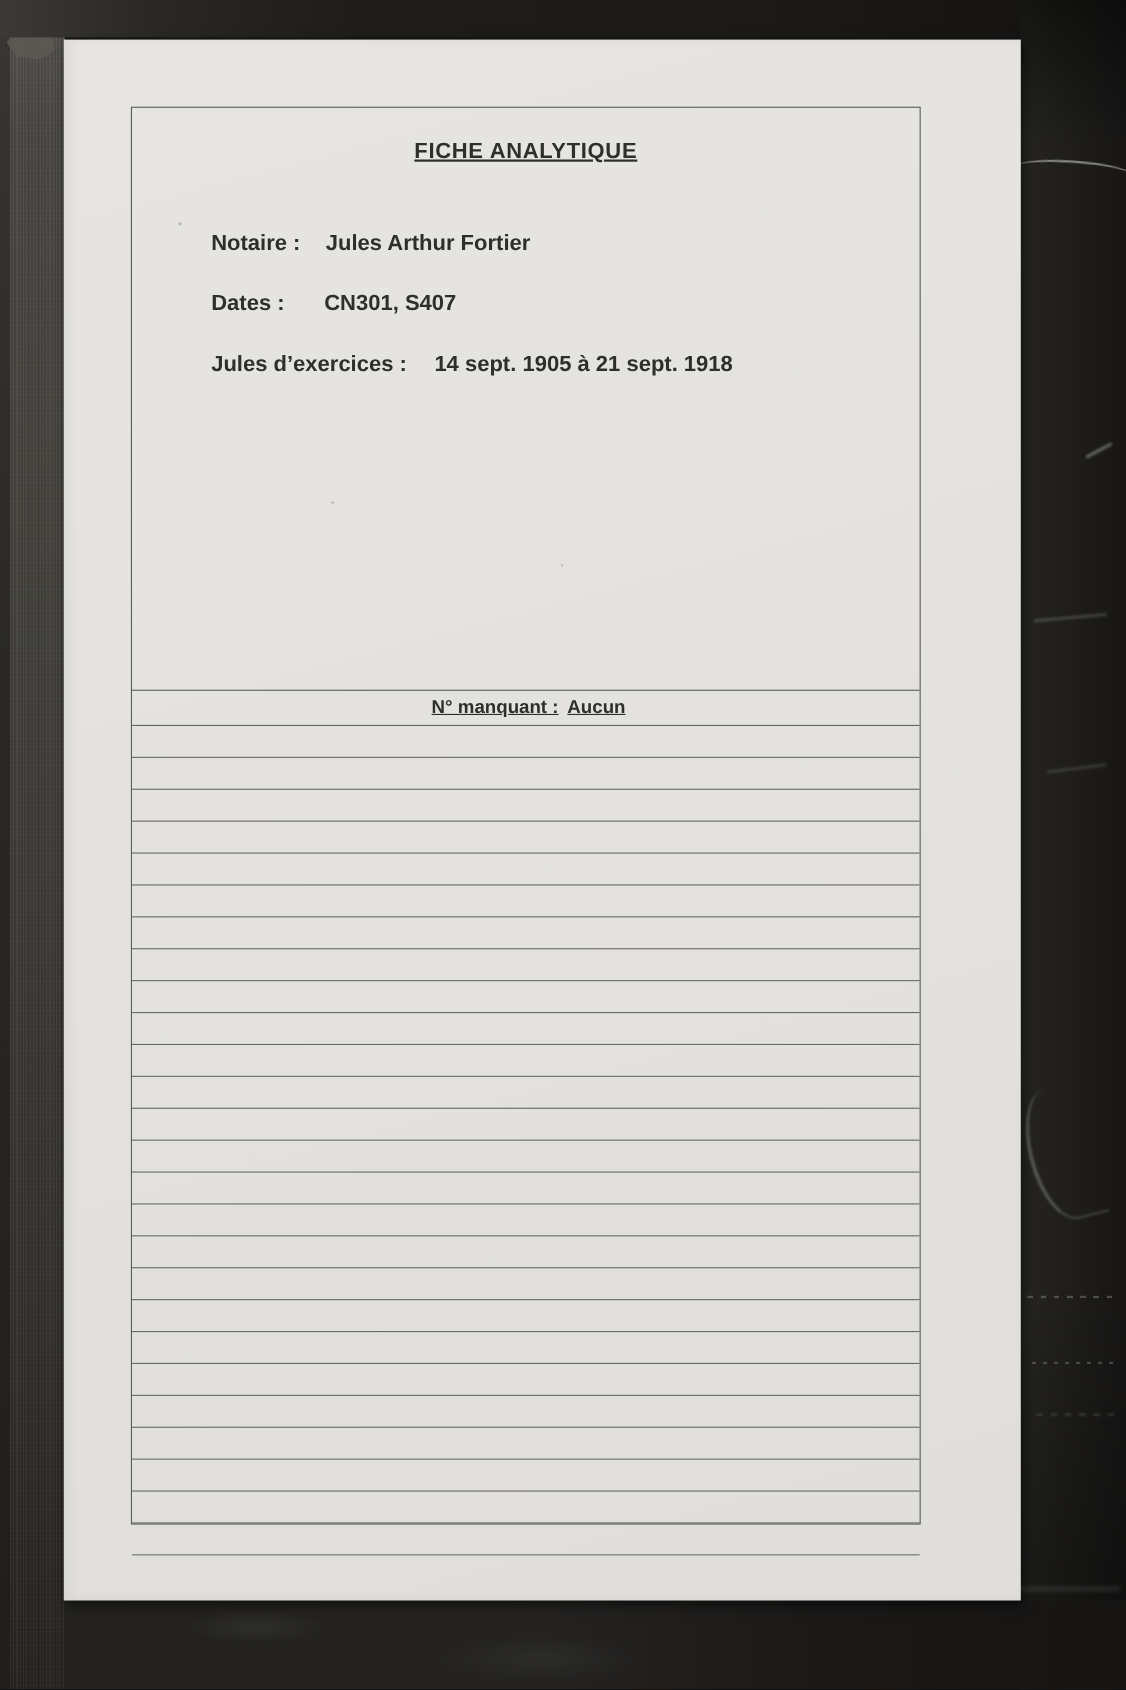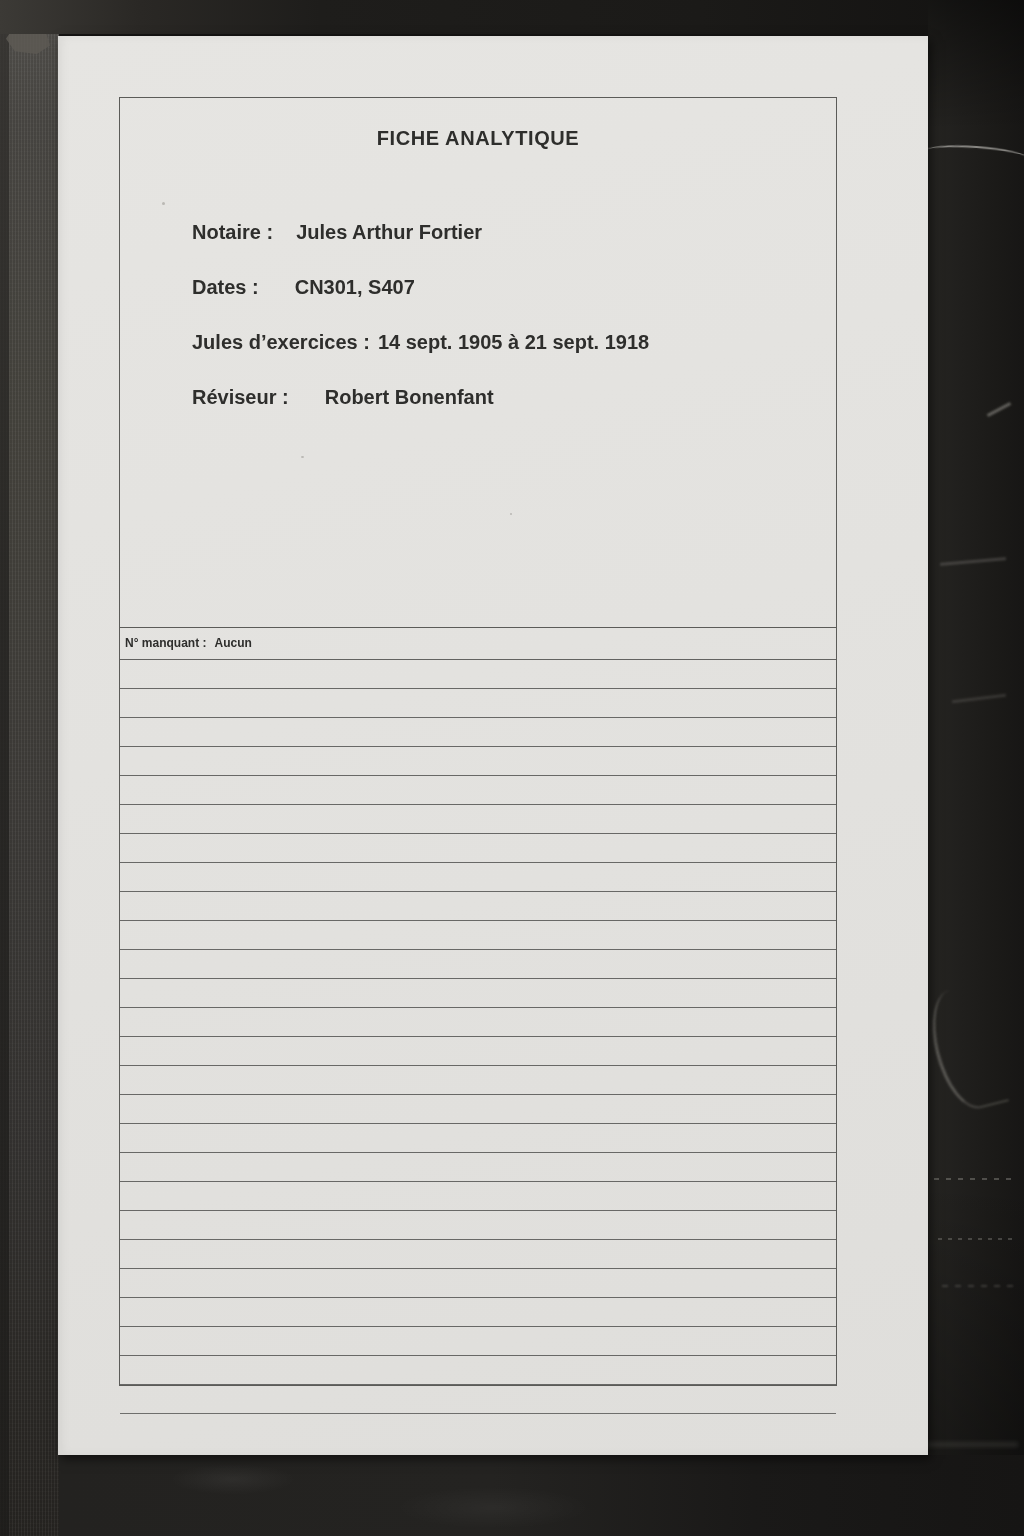--- a/index.html
+++ b/index.html
@@ -77,39 +77,39 @@
     box-shadow:3px 4px 10px rgba(0,0,0,0.55), inset 4px 0 10px rgba(0,0,0,0.05);
     color:#2d2d2b;
   }
   .speck{position:absolute;background:#8f8d88;border-radius:50%;opacity:.5;}
   .sp1{left:104px;top:166px;width:3px;height:3px;}
   .sp2{left:243px;top:420px;width:3px;height:2px;}
   .sp3{left:452px;top:477px;width:2px;height:2px;}
   
   .box{
     position:absolute;left:61px;top:61px;width:718px;height:1289px;
-    border:1px solid #5b5b58;box-sizing:border-box;
+    border:1px solid #5b5b58;box-sizing:border-box;text-decoration:underline;
   }
   .header-section{
     height:501px;box-sizing:border-box;border-bottom:1px solid #5b5b58;position:relative;
   }
   .title{
     margin-top:29px;text-align:center;
     font-size:20px;font-weight:bold;letter-spacing:0.6px;color:#2e2e2c;
   }
-  .fields{position:absolute;left:72px;top:78px;right:10px;}
+  .fields{position:absolute;left:72px;top:67px;right:10px;}
   .field-row{height:55px;line-height:55px;white-space:nowrap;font-size:20px;font-weight:bold;color:#2e2e2c;}
   .field-row .fvalue{display:inline-block;}
   .g-wide  .fvalue{margin-left:36px;}
   .g-med   .fvalue{margin-left:23px;}
-  .g-narrow .fvalue{margin-left:8px;}
+  .g-narrow .fvalue{margin-left:25px;}
   
   .manquant-row{
     height:32px;line-height:30px;box-sizing:border-box;border-bottom:1px solid #626260;
-    padding-left:5px;font-size:12px;font-weight:bold;white-space:nowrap;color:#2e2e2c;
+    padding-left:5px;font-size:17px;font-weight:bold;white-space:nowrap;color:#2e2e2c;text-align:center;
   }
   .manquant-row .mval{margin-left:8px;}
   .ruled-row{height:29px;box-sizing:border-box;border-bottom:1px solid #686866;}
   .ruled-row:last-child{border-bottom-color:#6e6e6c;}
 </style>
 </head>
 <body>
 
 <div class="scene">
 
@@ -143,23 +143,20 @@
         <div class="fields">
           <div class="field-row g-med">
             <span class="flabel">Notaire :</span><span class="fvalue">Jules Arthur Fortier</span>
           </div>
           <div class="field-row g-wide">
             <span class="flabel">Dates :</span><span class="fvalue">CN301, S407</span>
           </div>
           <div class="field-row g-narrow">
             <span class="flabel">Jules d’exercices :</span><span class="fvalue">14 sept. 1905 à 21 sept. 1918</span>
           </div>
-          <div class="field-row g-wide">
-            <span class="flabel">Réviseur :</span><span class="fvalue">Robert Bonenfant</span>
-          </div>
         </div>
       </div>
 
       <div class="manquant-row">
         <span class="mlabel">N° manquant :</span><span class="mval">Aucun</span>
       </div>
 
       <div class="ruled">
           <div class="ruled-row"></div>
           <div class="ruled-row"></div>

